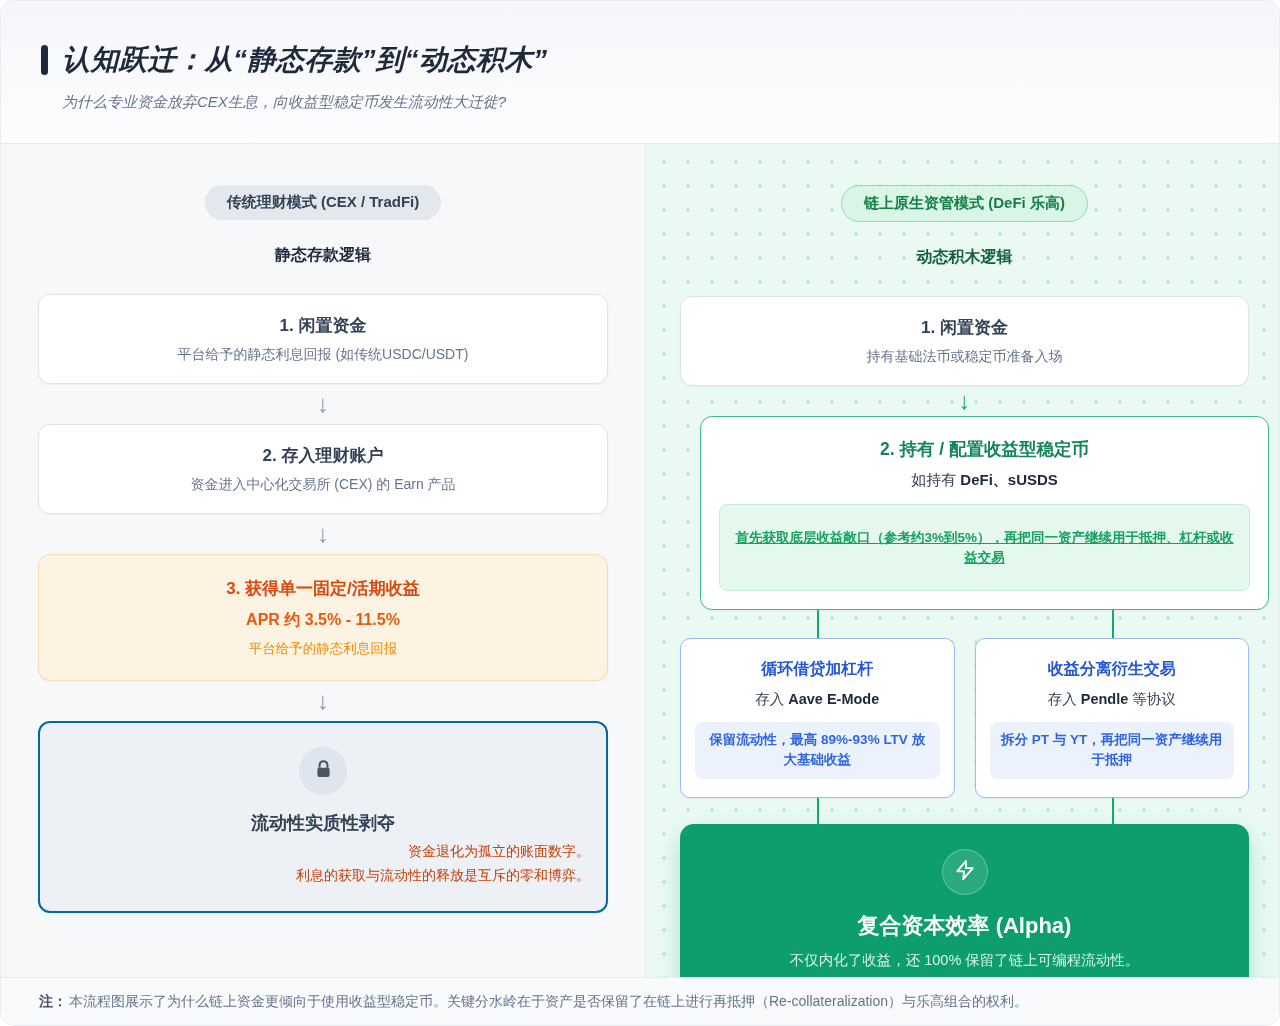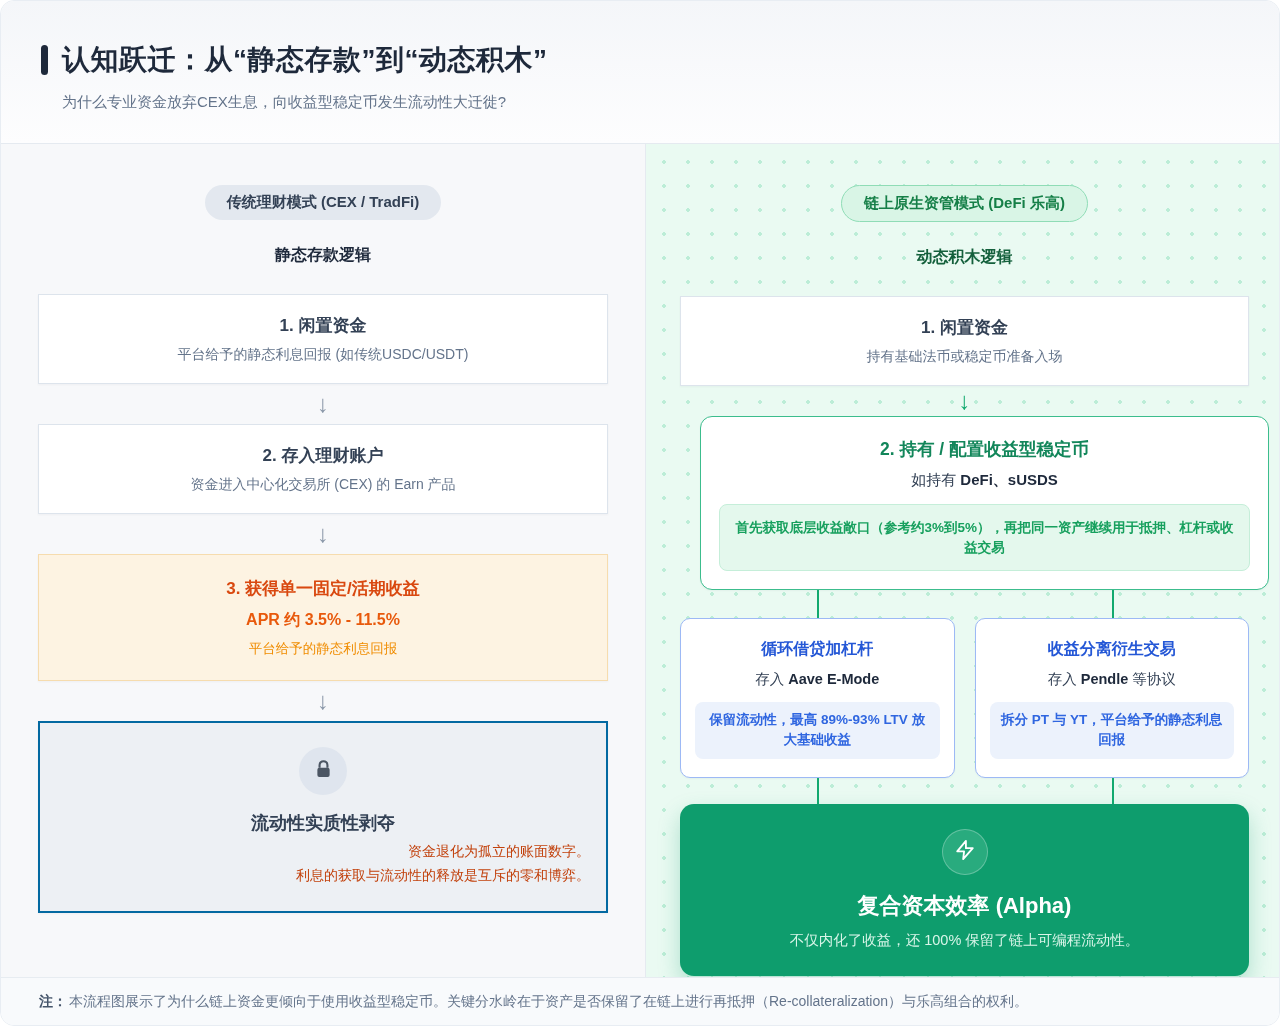--- a/index.html
+++ b/index.html
@@ -7,20 +7,21 @@
   body { font-family:"Liberation Sans","DejaVu Sans",sans-serif; color:#1e293b; }
   .card {
     width:1280px; height:1026px; border:1px solid #e8edf3; border-radius:14px;
     overflow:hidden; display:flex; flex-direction:column; background:#ffffff;
   }
   
   .header {
     height:143px; flex:0 0 143px; padding:40px 40px 0 40px;
     background:linear-gradient(180deg,#f4f6f9 0%,#fdfdfe 100%);
     border-bottom:1px solid #e5eaf0;
+    font-style:italic;
   }
   .title-row { display:flex; align-items:center; gap:14px; }
   .title-bar { width:7px; height:30px; border-radius:4px; background:#1e293b; }
   .page-title { font-size:28px; font-weight:bold; color:#1e293b; letter-spacing:.5px; }
   .page-subtitle { margin:14px 0 0 21px; font-size:15px; color:#64748b; }
   
   .main { flex:1 1 auto; display:flex; min-height:0; }
   .col { display:flex; flex-direction:column; align-items:center; padding-top:41px; }
   .col-left {
     width:645px; flex:0 0 645px; background:#f7f8fa;
@@ -37,21 +38,21 @@
     font-size:15px; font-weight:bold;
   }
   .badge-gray { background:#e3e8ef; color:#334155; }
   .badge-green { background:#d9f5e6; border:1px solid #8fdcb6; color:#157f47; }
   .col-heading { margin-top:25px; font-size:16px; font-weight:bold; }
   .col-heading.dark { color:#1e293b; }
   .col-heading.green { color:#14603c; }
   .stack { width:100%; margin-top:28px; display:flex; flex-direction:column; }
   
   .node {
-    width:100%; background:#ffffff; border:1px solid #dde4ec; border-radius:0;
+    width:100%; background:#ffffff; border:1px solid #dde4ec; border-radius:12px;
     padding:19px 16px; text-align:center; box-shadow:0 1px 2px rgba(16,24,40,.04);
   }
   .node-title { font-size:17px; font-weight:bold; color:#334155; }
   .node-desc { margin-top:9px; font-size:14px; color:#64748b; }
   .arrow { text-align:center; font-size:24px; line-height:40px; height:40px; color:#8b98a9; }
   .arrow.green { color:#12a96f; height:30px; line-height:30px; }
   
   .node-orange { background:#fdf3e2; border:1px solid #f6dcae; padding:22px 13px; }
   .node-orange .t1 { font-size:17px; font-weight:bold; color:#d9480f; }
   .node-orange .t2 { margin-top:10px; font-size:16px; font-weight:bold; color:#e8590c; }
@@ -65,21 +66,21 @@
   .node-locked .t1 { margin-top:16px; font-size:18px; font-weight:bold; color:#334155; }
   .node-locked .line { margin-top:8px; font-size:14px; color:#c2410c;text-align:right; }
   .node-locked .line + .line { margin-top:6px; }
   
   .node-green2 { border:1.5px solid #3cbd8d; border-radius:12px; padding:20px 18px 18px;margin-left:20px; }
   .node-green2 .t1 { font-size:17.5px; font-weight:bold; color:#12865a; }
   .node-green2 .t2 { margin-top:10px; font-size:15px; color:#334155; }
   .node-green2 .t2 b { color:#1e293b; }
   .callout-green {
     margin-top:14px; background:#e4f8ed; border:1px solid #c5eed9; border-radius:8px;
-    padding:13px 12px; font-size:13.5px; font-weight:bold; color:#17a05e; line-height:1.45;
+    padding:23px 12px; font-size:13.5px; font-weight:bold; color:#17a05e; line-height:1.45;text-decoration:underline;
   }
   
   .connector { position:relative; width:100%; }
   .connector .line { position:absolute; top:0; bottom:0; width:2px; background:#12a96f; }
   .connector .l1 { left:24%; }
   .connector .l2 { left:76%; }
   .c-top { height:28px; }
   .c-bottom { height:26px; }
   
   .branch-row { display:flex; gap:20px; width:100%; }
@@ -198,21 +199,21 @@
 
         <div class="branch-row">
           <div class="branch">
             <div class="t1">循环借贷加杠杆</div>
             <div class="t2"><span>存入 </span><b>Aave E-Mode</b><span></span></div>
             <div class="callout-blue">保留流动性，最高 89%-93% LTV 放大基础收益</div>
           </div>
           <div class="branch">
             <div class="t1">收益分离衍生交易</div>
             <div class="t2"><span>存入 </span><b>Pendle</b><span> 等协议</span></div>
-            <div class="callout-blue">拆分 PT 与 YT，平台给予的静态利息回报</div>
+            <div class="callout-blue">拆分 PT 与 YT，再把同一资产继续用于抵押</div>
           </div>
         </div>
 
         <div class="connector c-bottom">
           <div class="line l1"></div>
           <div class="line l2"></div>
         </div>
 
         <div class="node-alpha">
           <div class="icon-circle-green">

